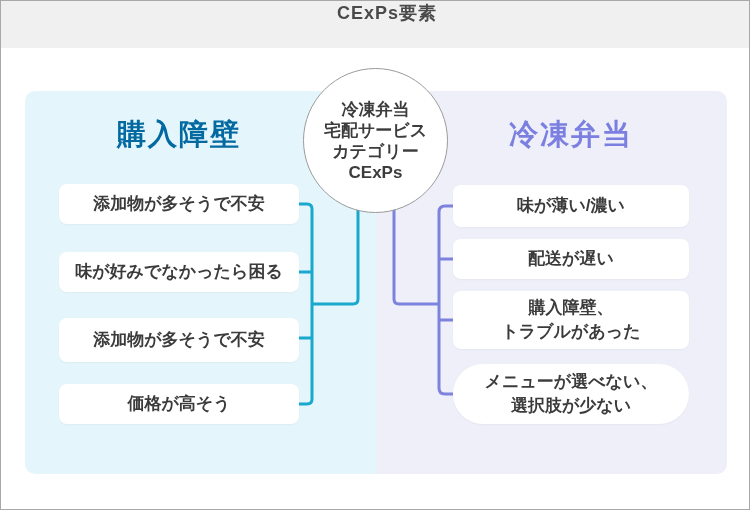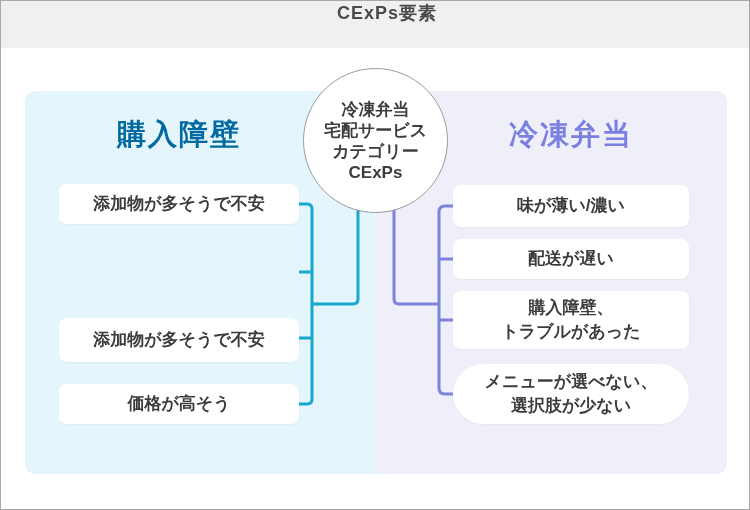--- a/index.html
+++ b/index.html
@@ -89,20 +89,21 @@
     <path d="M452 205 H444 Q438 205 438 211 V387 Q438 393 444 393 H452" stroke-width="3" fill="none" stroke="#7d82dc"></path>
     <path d="M438 258 H452" stroke-width="3" fill="none" stroke="#7d82dc"></path>
     <path d="M438 319 H452" stroke-width="3" fill="none" stroke="#7d82dc"></path>
     <path d="M438 303 H398 Q393 303 393 298 V206" stroke-width="3" fill="none" stroke="#7d82dc"></path>
   </svg>
 
   <div class="panel-title left">購入障壁</div>
   <div class="panel-title right">冷凍弁当</div>
 
   <div class="node-box lcol l1">添加物が多そうで不安</div>
+  <div class="node-box lcol l2">味が好みでなかったら困る</div>
   <div class="node-box lcol l3">添加物が多そうで不安</div>
   <div class="node-box rcol r1">味が薄い/濃い</div>
 
   <div class="node-box lcol l4">価格が高そう</div>
   <div class="node-box rcol r2">配送が遅い</div>
   <div class="node-box rcol r3">購入障壁、
 トラブルがあった</div>
   <div class="node-box rcol r4">メニューが選べない、
 選択肢が少ない</div>
 

